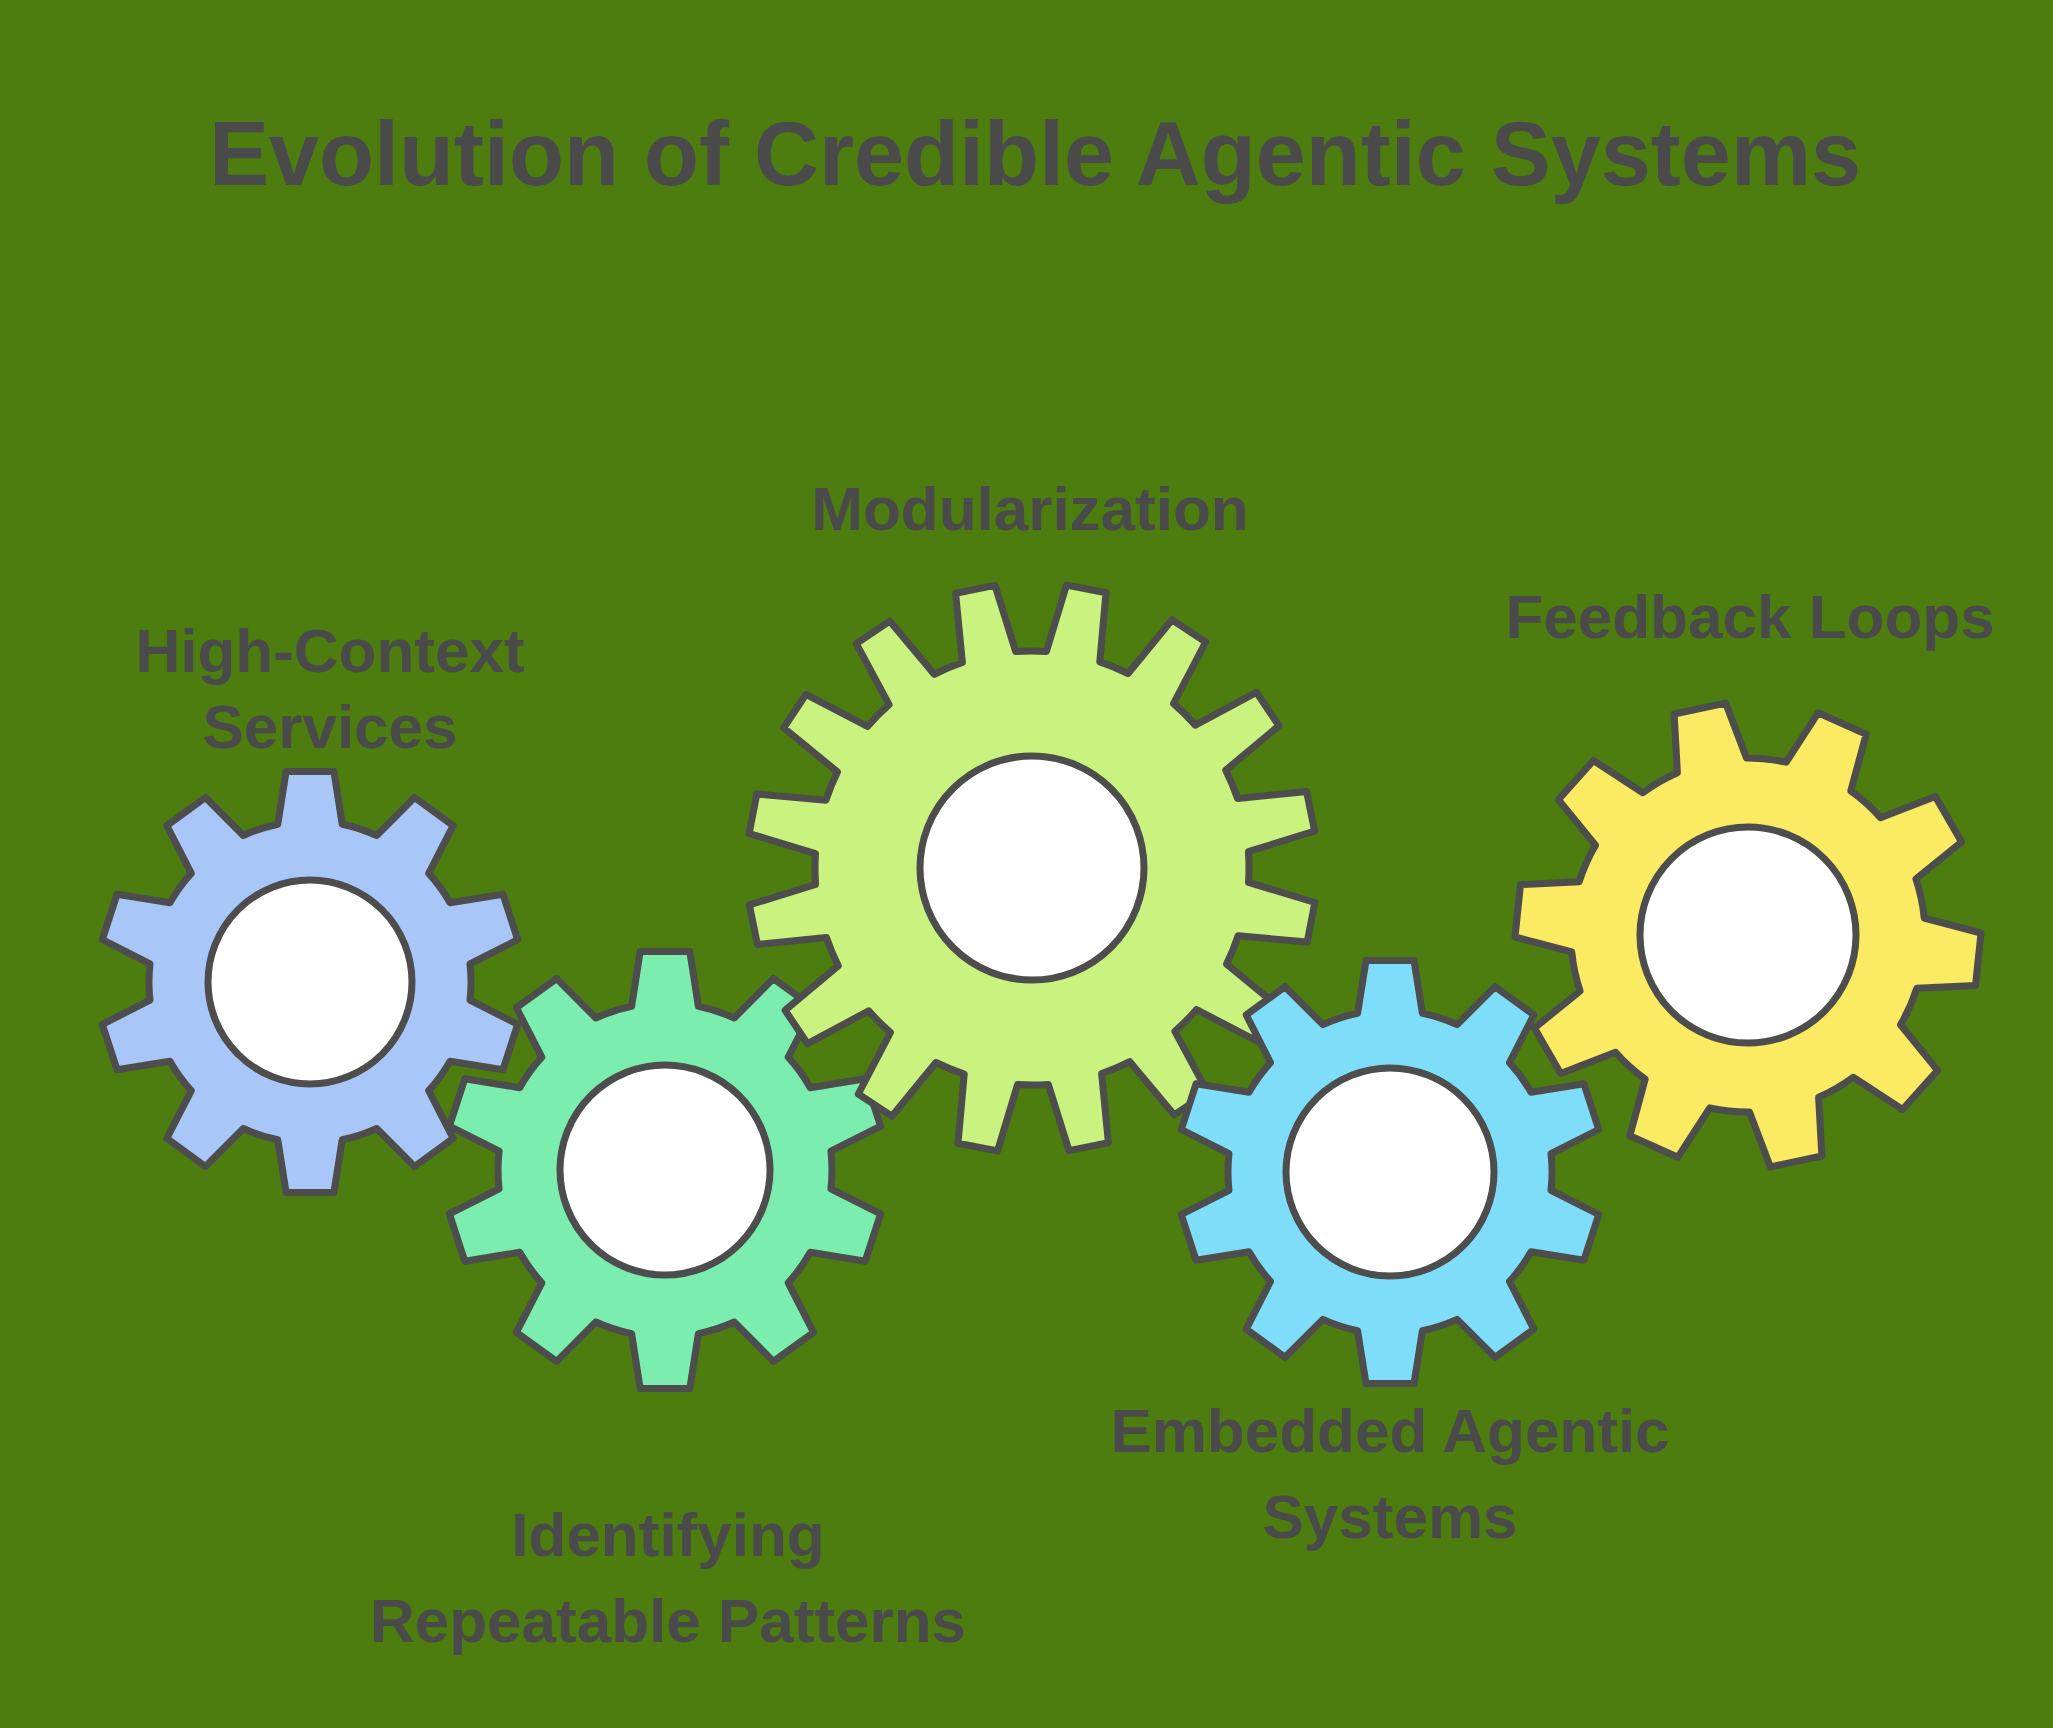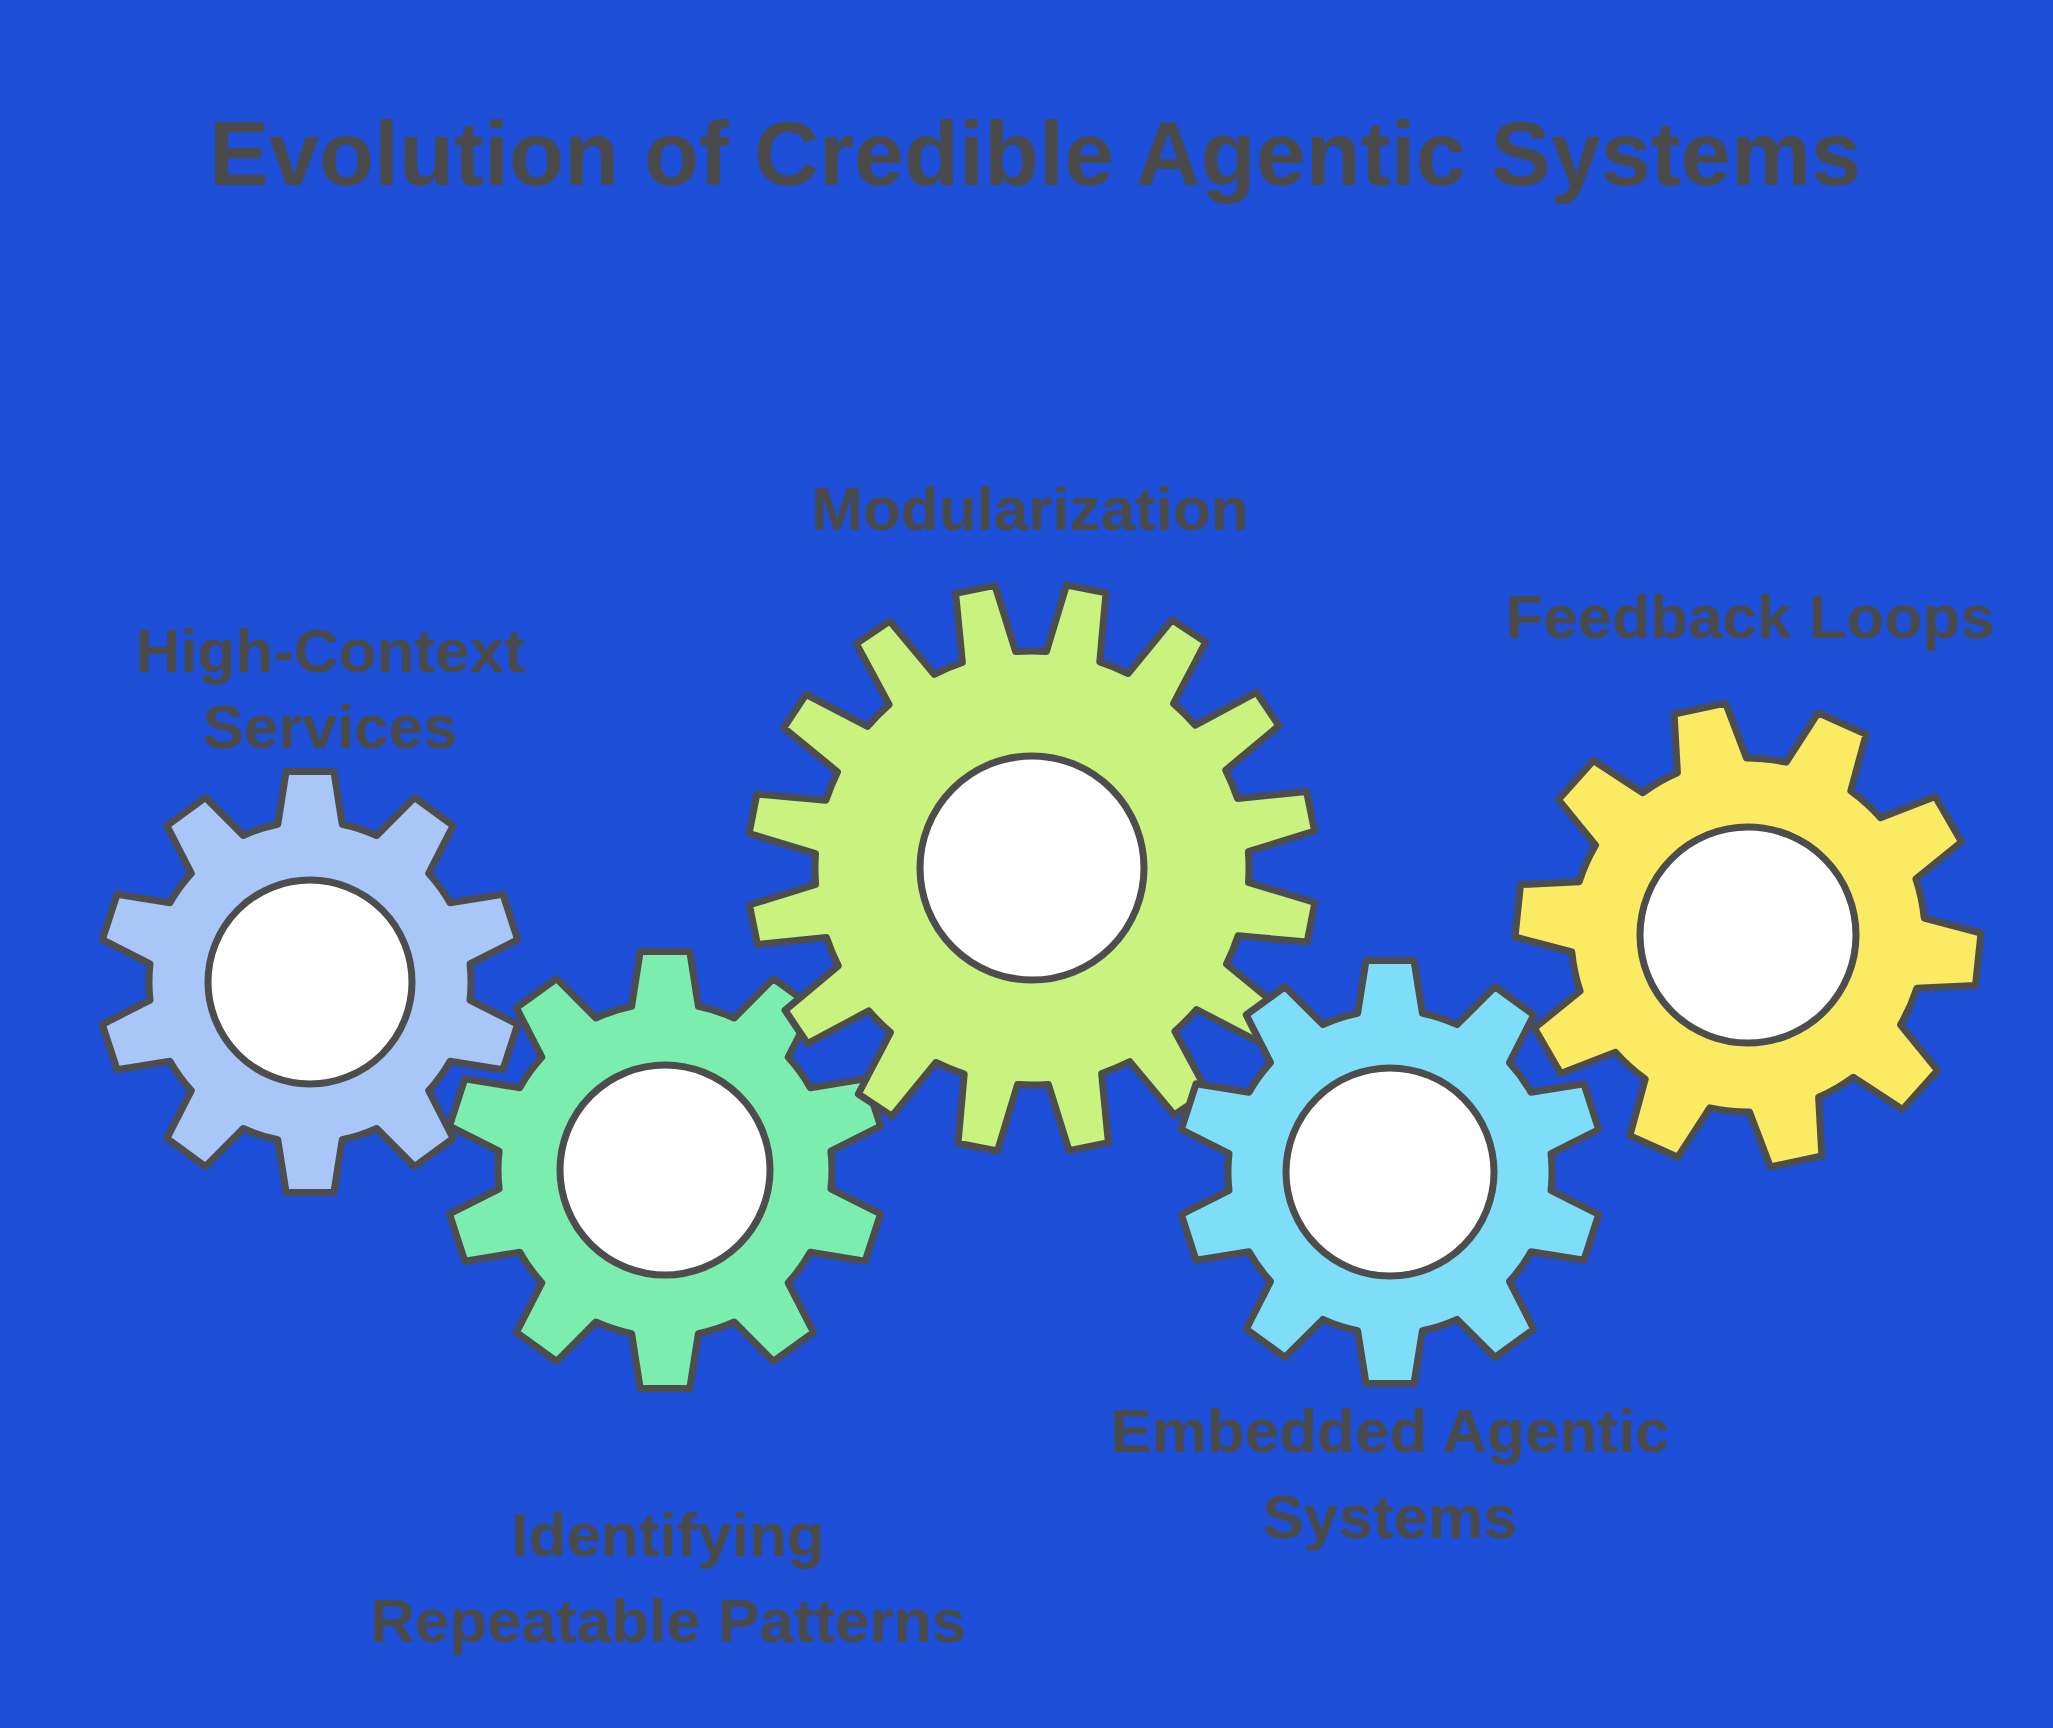--- a/index.html
+++ b/index.html
@@ -4,21 +4,21 @@
 <style>
   html, body {
     margin: 0;
     padding: 0;
     background: #ffffff;
   }
   .stage {
     position: relative;
     width: 2053px;
     height: 1728px;
-    background: #1d4ed8;
+    background: #4d7c0f;
     overflow: hidden;
   }
   svg { display: block; width: 2053px; height: 1728px; }
   svg text {
     font-family: "Liberation Sans", sans-serif;
     font-weight: bold;
   }
 </style>
 </head>
 <body>

